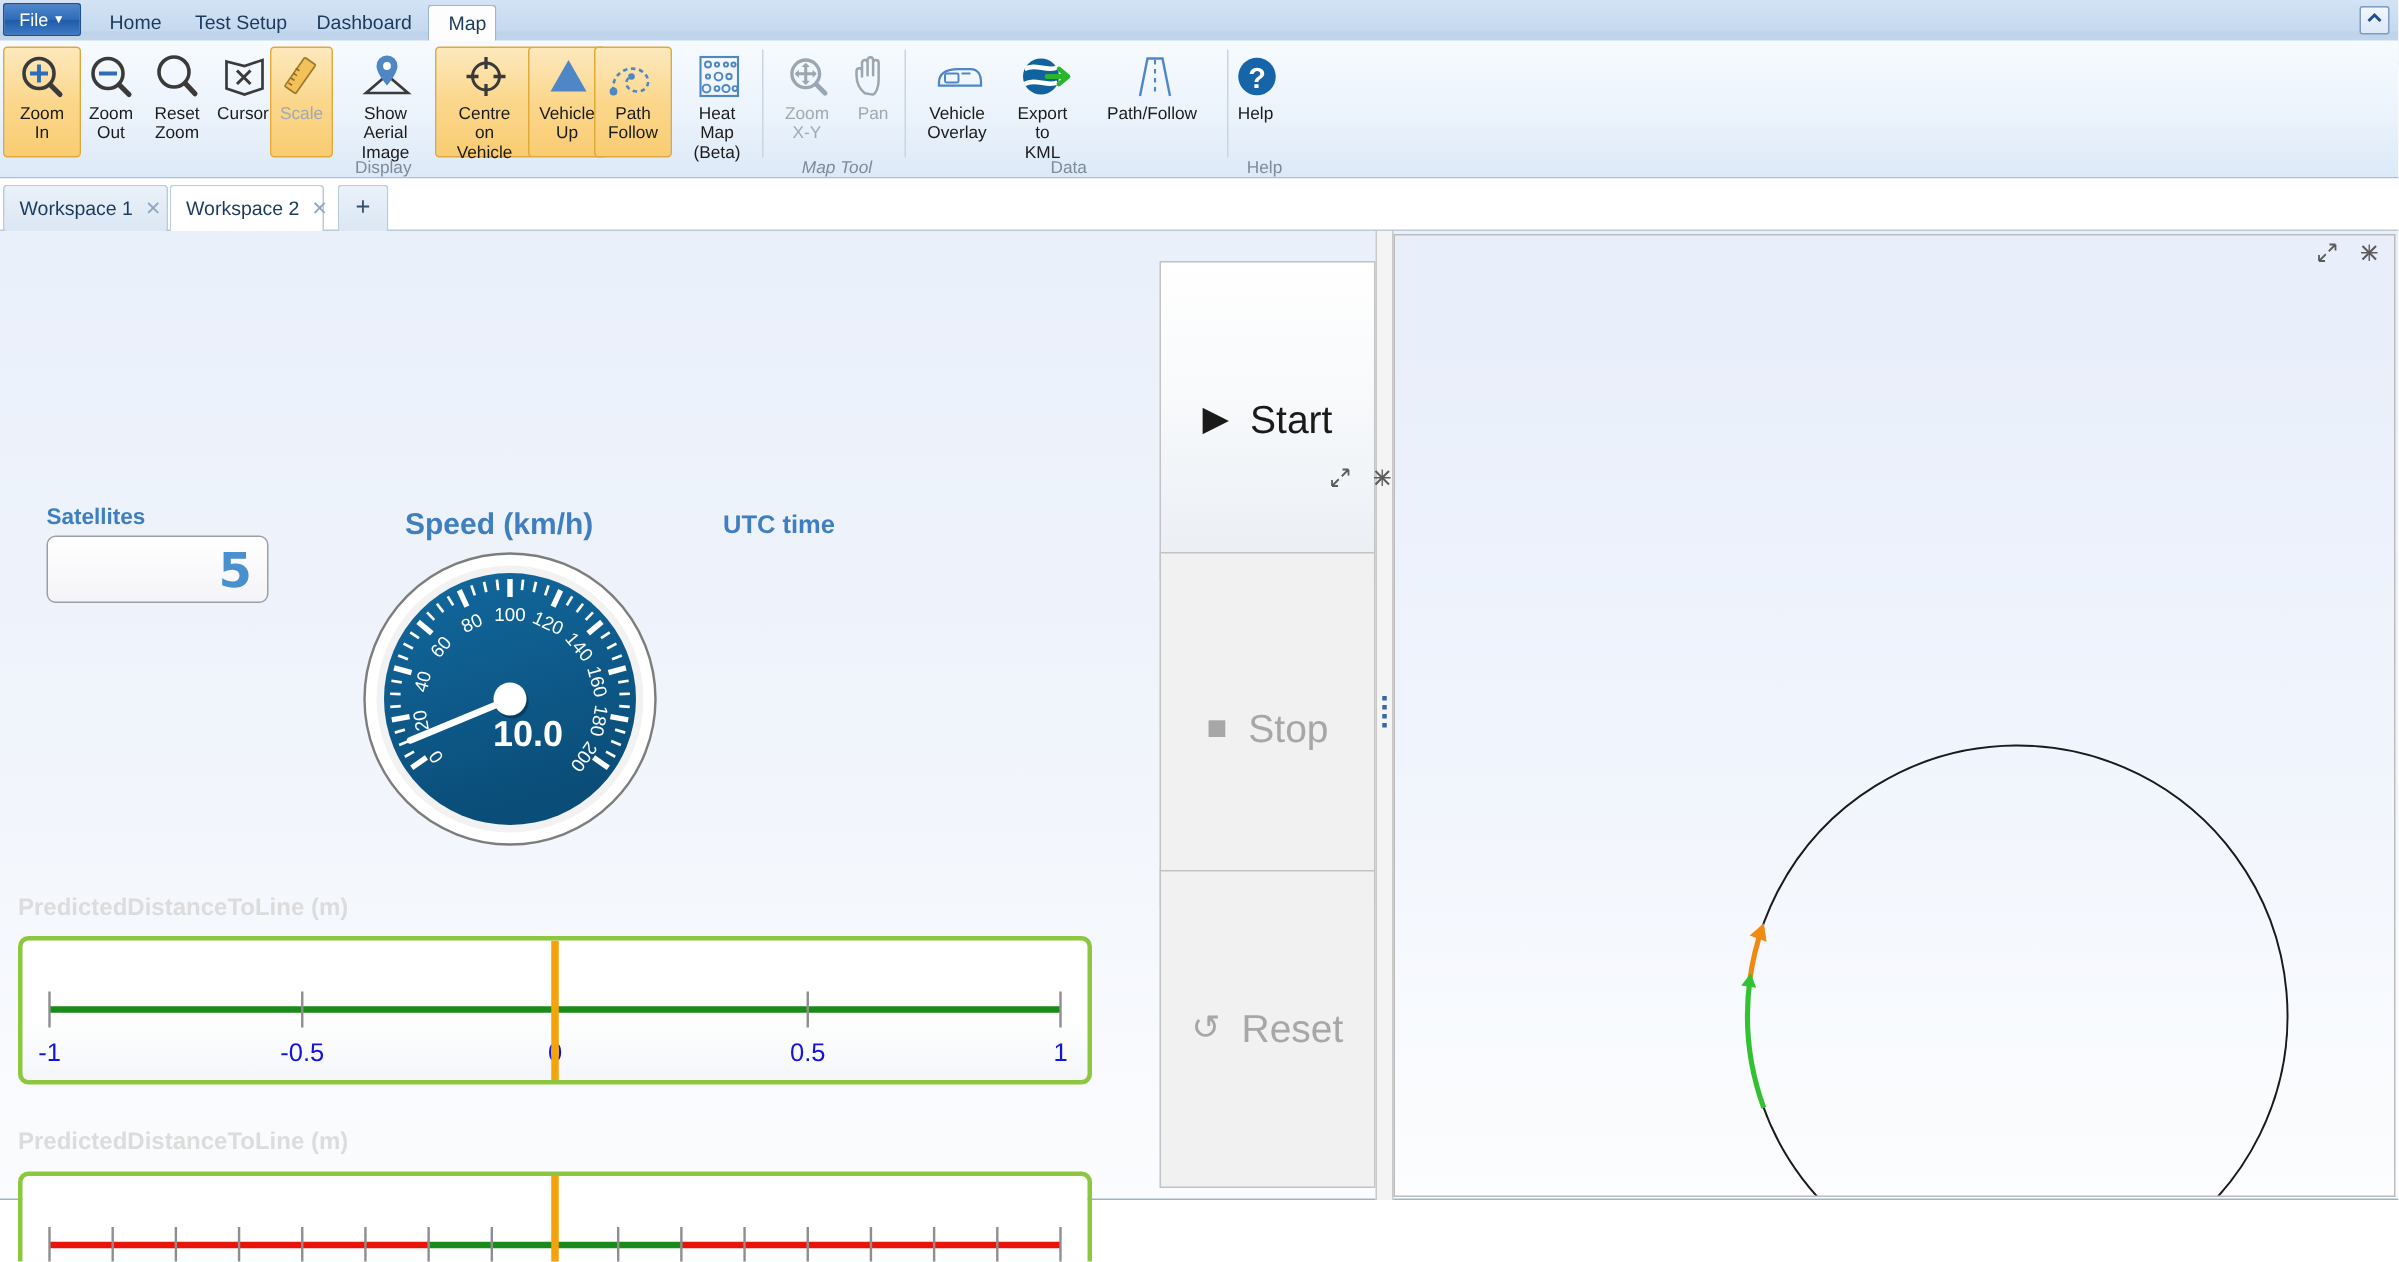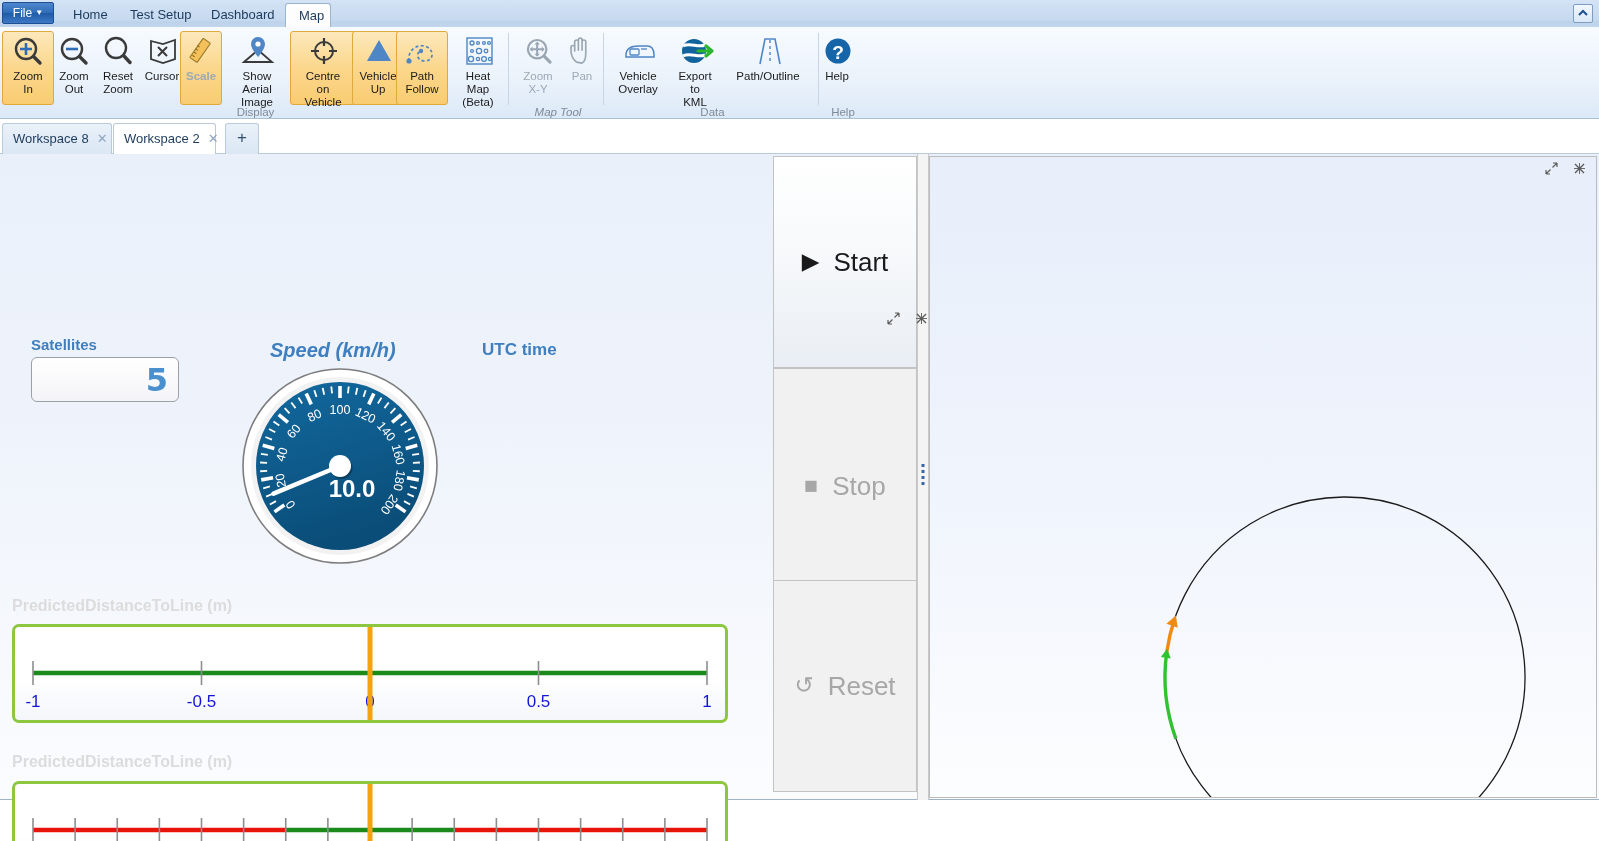--- a/index.html
+++ b/index.html
@@ -127,21 +127,21 @@
   }
   .bg-title {
     position: absolute; font-size: 16px; font-weight: bold; color: #dcdcdc;
     white-space: nowrap;
   }
 
   
   .ctrl-panel {
     position: absolute; border: 1px solid #c3c3c3;
   }
-  .ctrl-panel.enabled { background: linear-gradient(to bottom,#ffffff 0%,#f7f9fb 45%,#e9eef4 100%); }
+  .ctrl-panel.enabled { background: linear-gradient(to bottom,#ffffff 0%,#f7f9fb 45%,#e9eef4 100%); margin-top: 18px; }
   .ctrl-panel.disabled { background: #f1f1f1; }
   .ctrl-label {
     position: absolute; left: 0; top: 50%; width: 100%;
     transform: translateY(-50%);
     font-size: 26px; text-align: center;
   }
   .ctrl-panel.enabled .ctrl-label { color: #1a1a1a; }
   .ctrl-panel.disabled .ctrl-label { color: #a7a7a7; }
   .ctrl-label .gly { margin-right: 14px; font-size: 23px; vertical-align: 2px; }
 
@@ -235,21 +235,21 @@
         </div>
         <div class="rbtn" style="left: 136px; width: 52px;">
           <div class="ricon"><svg width="52" height="34" viewBox="0 0 52 34">
               <g>
                 <path d="M14 6 L26 9 L38 5 L38 24 L26 28 L14 24 Z" fill="none" stroke="#3a3a3a" stroke-width="1.8"></path>
                 <path d="M21 12 L30 21 M30 12 L21 21" stroke="#3a3a3a" stroke-width="2"></path>
               </g>
             </svg></div>
           <div class="rlabel">Cursor</div>
         </div>
-        <div class="rbtn sel disabled" style="left: 180px; width: 42px; font-weight: bold;">
+        <div class="rbtn sel disabled" style="left: 180px; width: 42px;">
           <div class="ricon"><svg width="42" height="34" viewBox="0 0 52 34">
               <g>
                 <rect x="18" y="2" width="11" height="29" rx="1" fill="#f3c05a" stroke="#9a7a2a" stroke-width="1.4" transform="rotate(35 26 16)"></rect>
                 <path d="M20 9 L23 11 M18 13 L21 15 M16 17 L19 19 M14 21 L17 23" stroke="#8a6c22" stroke-width="1.3"></path>
               </g>
             </svg></div>
           <div class="rlabel">Scale</div>
         </div>
         <div class="rbtn" style="left: 222px; width: 70px;">
           <div class="ricon"><svg width="70" height="34" viewBox="0 0 52 34">
@@ -354,55 +354,55 @@
             </svg></div>
           <div class="rlabel">Export<br>to<br>KML</div>
         </div>
         <div class="rbtn" style="left: 726px; width: 84px;">
           <div class="ricon"><svg width="84" height="34" viewBox="0 0 52 34">
               <g>
                 <path d="M17 29 L22 4 L32 4 L37 29" fill="none" stroke="#4f86c6" stroke-width="1.6"></path>
                 <path d="M27 5 L27 28" stroke="#4f86c6" stroke-width="1.4" stroke-dasharray="3 3"></path>
               </g>
             </svg></div>
-          <div class="rlabel">Path/Outline</div>
+          <div class="rlabel">Path/Follow</div>
         </div>
         <div class="rgroup" style="left: 812px; width: 62px;">
           <div class="glabel">Help</div>
         </div>
         <div class="rbtn" style="left: 812px; width: 50px;">
           <div class="ricon"><svg width="50" height="34" viewBox="0 0 52 34">
               <g>
                 <circle cx="26" cy="16" r="13" fill="#1565a8"></circle>
                 <text x="26" y="24" text-anchor="middle" font-size="20" font-weight="bold" fill="#fff" font-family="Liberation Sans, sans-serif">?</text>
               </g>
             </svg></div>
           <div class="rlabel">Help</div>
         </div>
       </div>
   </div>
 
   <div class="ws-bar">
     <div id="ws-tabs">
-        <div class="ws-tab" style="left: 2px; width: 110px;"><span>Workspace 8</span><span class="wsclose">✕</span></div>
+        <div class="ws-tab" style="left: 2px; width: 110px;"><span>Workspace 1</span><span class="wsclose">✕</span></div>
         <div class="ws-tab active" style="left: 113px; width: 103px;"><span>Workspace 2</span><span class="wsclose">✕</span></div>
         <div class="ws-add" style="left: 225px;">+</div>
       </div>
   </div>
 
   <div class="canvas">
 
     <div class="dash">
 
       <div class="lbl-blue" style="left:31px; top:182px;">Satellites</div>
       <div class="readout" style="left:31px; top:203px; width:148px; height:45px; font-size:32px; padding:0 10px 3px 0; line-height:44px;">5</div>
 
       <div class="lbl-blue" style="left:482px; top:186px; font-size:17px;">UTC time</div>
 
-      <div class="lbl-blue" style="left:270px; top:185px; font-size:20px;font-style:italic;">Speed (km/h)</div>
+      <div class="lbl-blue" style="left:270px; top:185px; font-size:20px;">Speed (km/h)</div>
       <div class="speedo" style="left:242px; top:214px; width:196px; height:196px;">
         <svg id="speedo-svg" width="196" height="196" viewBox="0 0 196 196">
             <circle cx="98" cy="98" r="97" fill="#ffffff" stroke="#7d7d7d" stroke-width="1.6"></circle>
             <circle cx="98" cy="98" r="89" fill="#f2f2f2"></circle>
             <defs>
               <linearGradient id="fg" x1="0" y1="0" x2="0.3" y2="1">
                 <stop offset="0" stop-color="#12699f"></stop>
                 <stop offset="1" stop-color="#0a4d78"></stop>
               </linearGradient>
             </defs>

